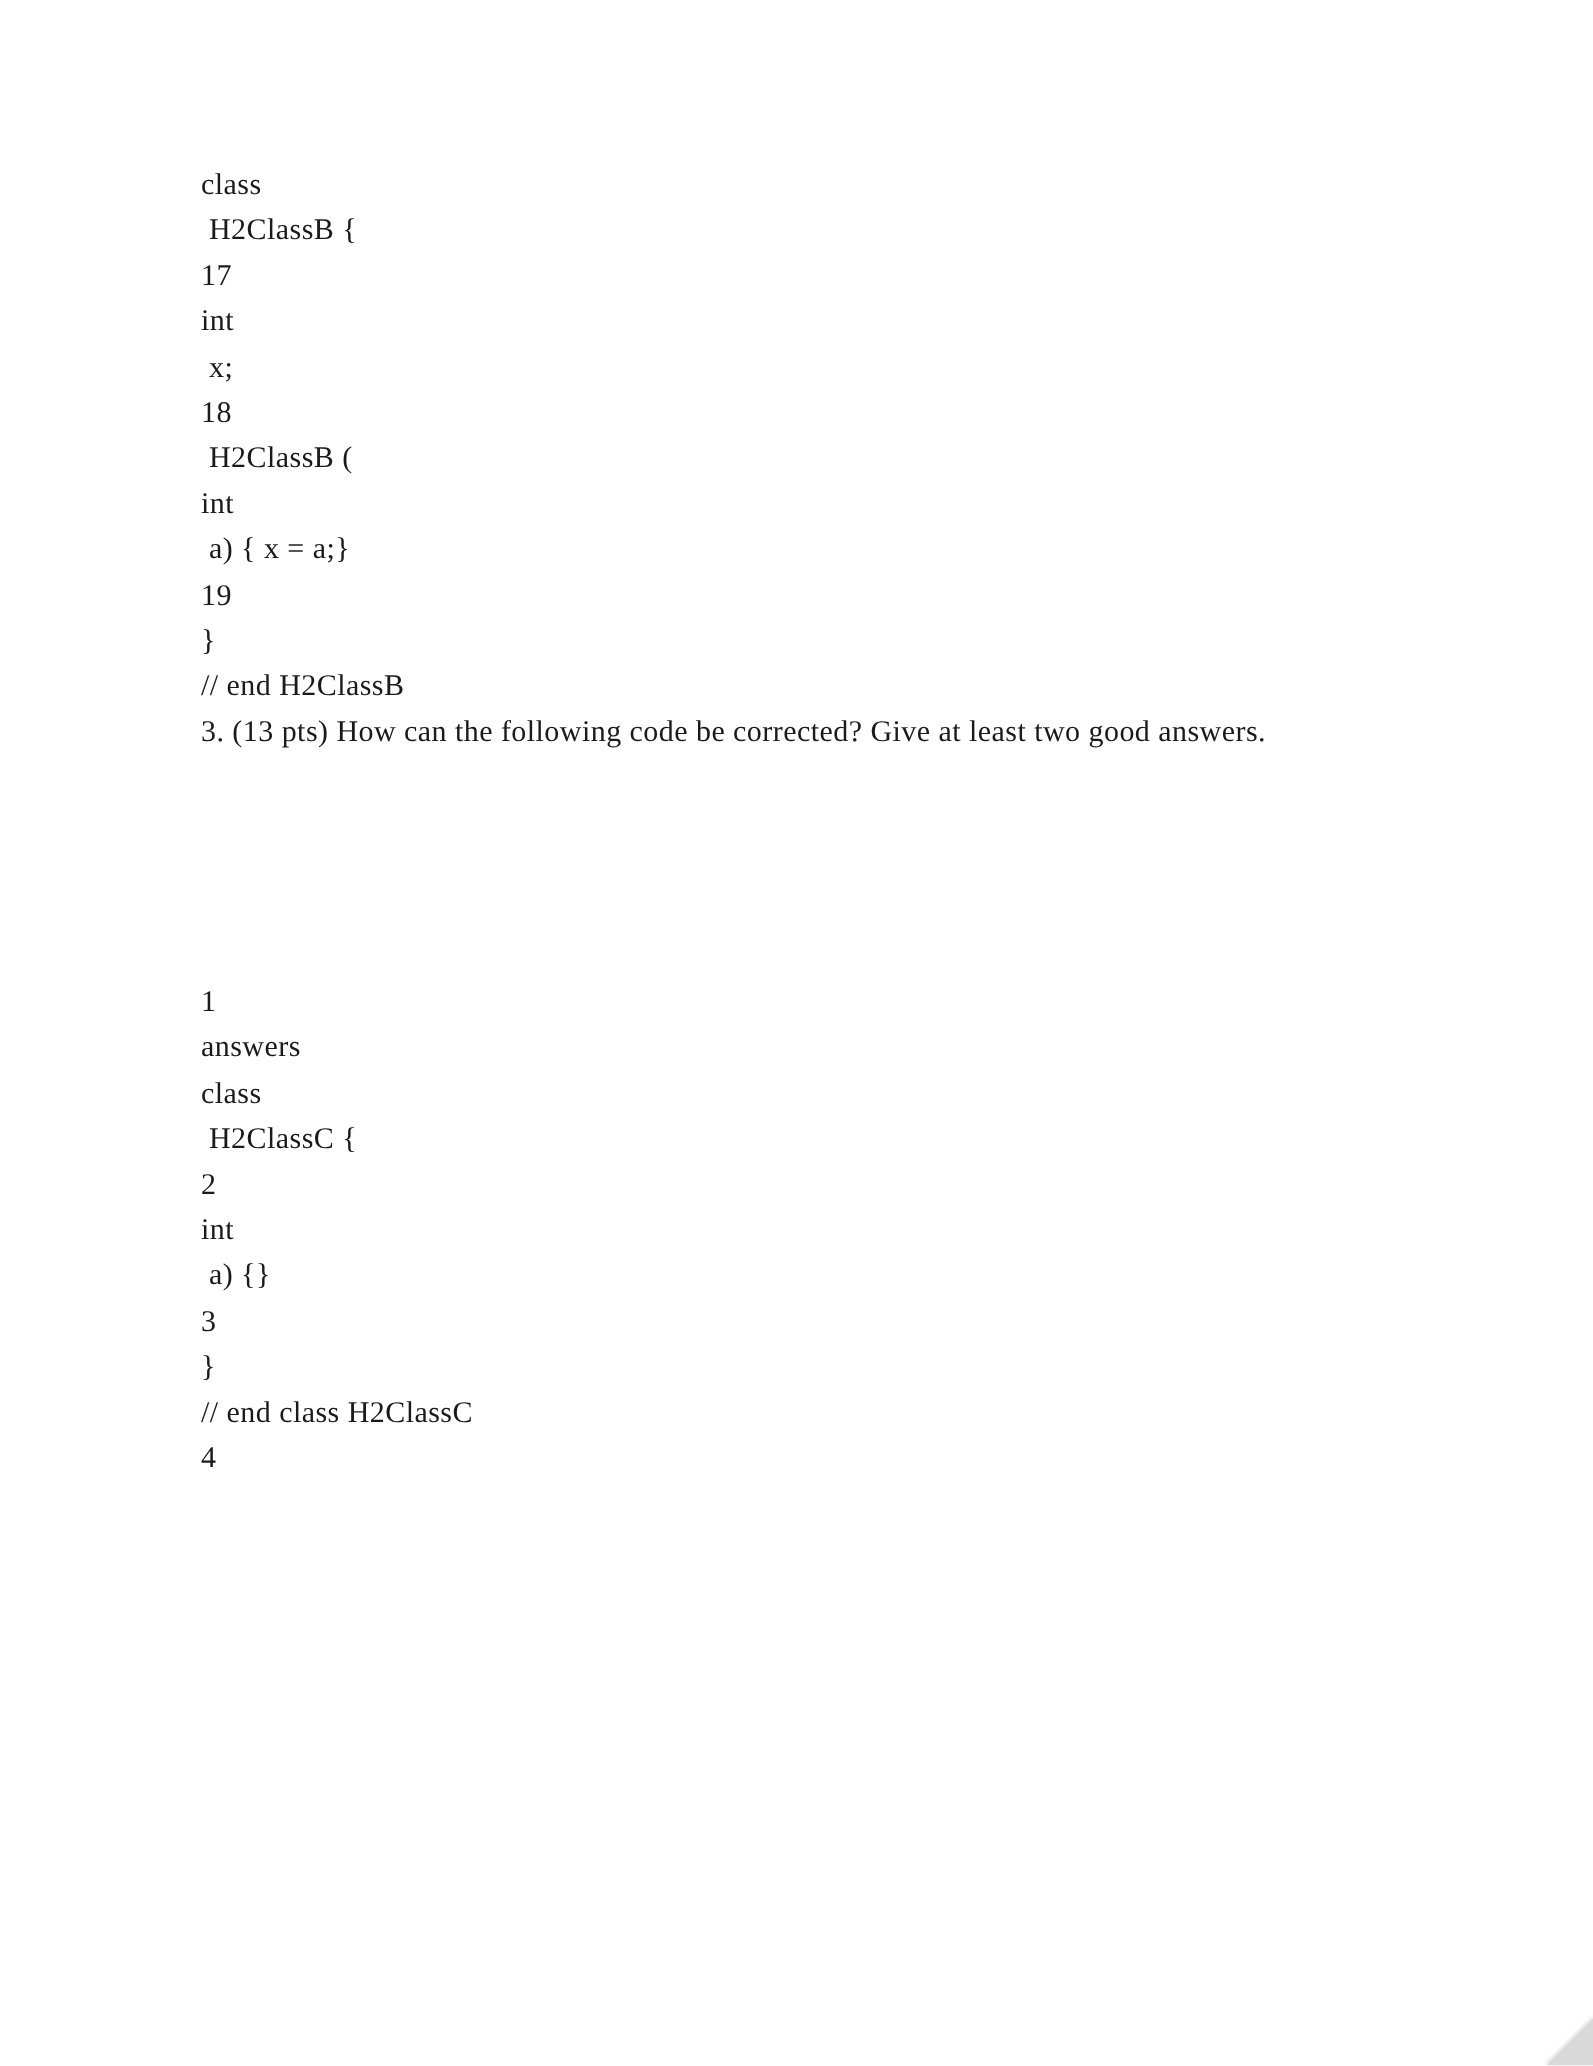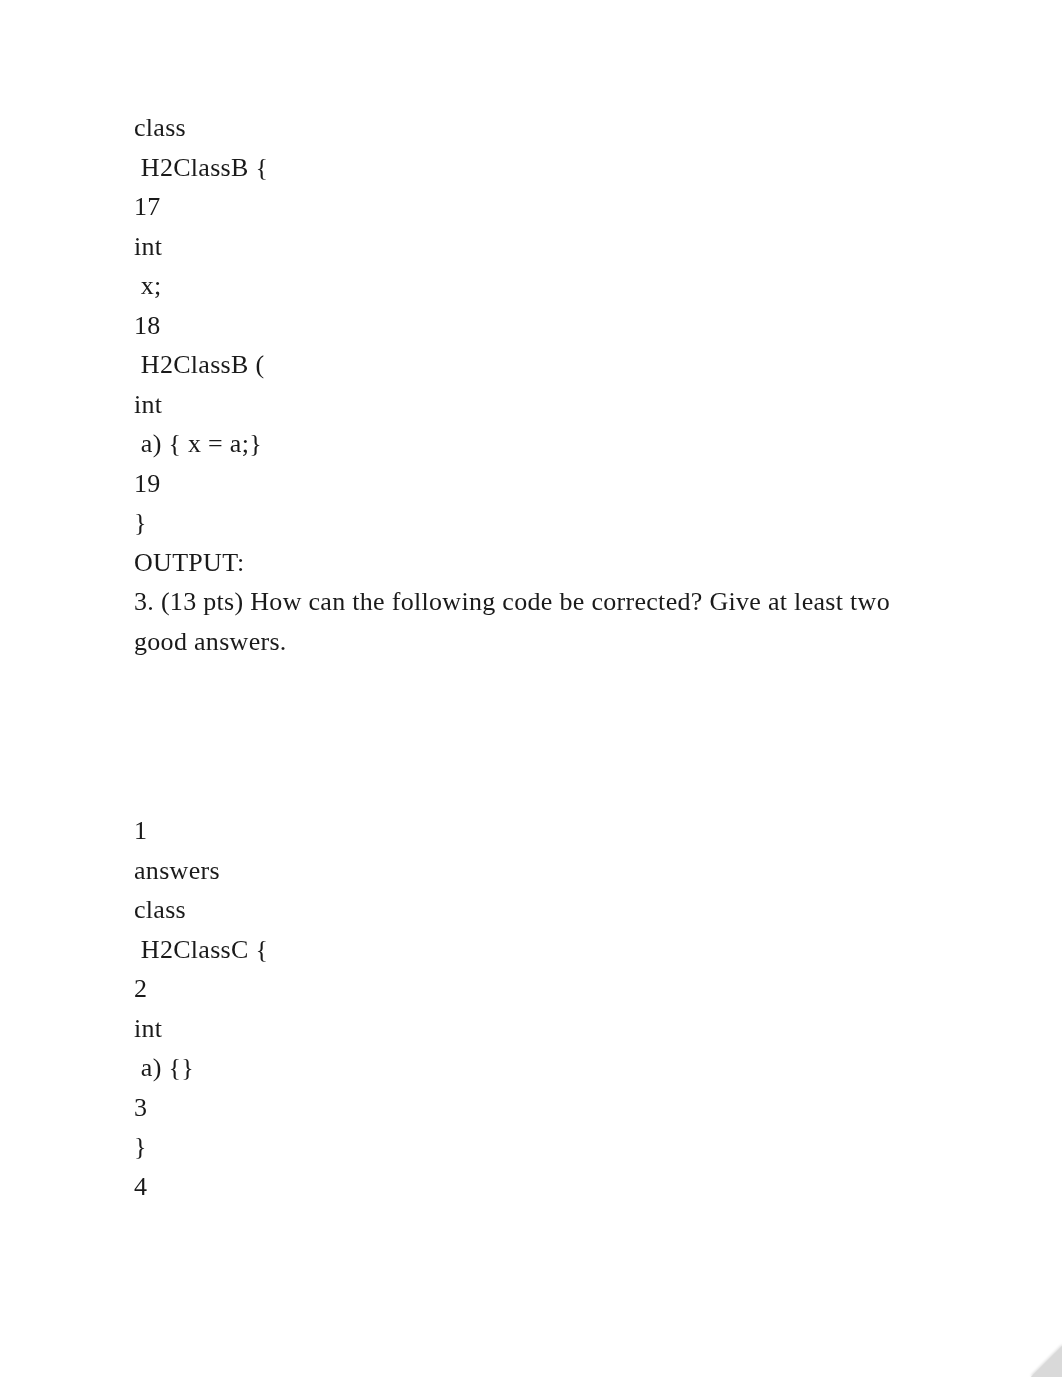--- a/index.html
+++ b/index.html
@@ -6,21 +6,21 @@
     margin: 0;
     padding: 0;
     background: #ffffff;
   }
   .page {
     width: 1062px;
     height: 1377px;
     background: #ffffff;
     position: relative;
     font-family: "Times New Roman", Times, serif;
-    font-size: 26px;
+    font-size: 20px;
     line-height: 1.52;
     color: #1a1a1a;
     letter-spacing: 0.3px;
     box-sizing: border-box;
     padding-left: 134px;
     padding-top: 108px;
     padding-right: 120px;
   }
   .line {
     white-space: pre-wrap;
@@ -57,30 +57,31 @@
   <div class="line"> H2ClassB {</div>
   <div class="line">17</div>
   <div class="line">int</div>
   <div class="line"> x;</div>
   <div class="line">18</div>
   <div class="line"> H2ClassB (</div>
   <div class="line">int</div>
   <div class="line"> a) { x = a;}</div>
   <div class="line">19</div>
   <div class="line">}</div>
-  <div class="line">OUTPUT:</div>
+  <div class="line">// end H2ClassB</div>
   <div class="line">3. (13 pts) How can the following code be corrected? Give at least two good answers.</div>
 
   <div class="gap"></div>
 
   <div class="line">1</div>
   <div class="line">answers</div>
   <div class="line">class</div>
   <div class="line"> H2ClassC {</div>
   <div class="line">2</div>
   <div class="line">int</div>
   <div class="line"> a) {}</div>
   <div class="line">3</div>
   <div class="line">}</div>
+  <div class="line">// end class H2ClassC</div>
   <div class="line">4</div>
 
   <div class="corner"></div>
 </div>
 
 </body></html>

